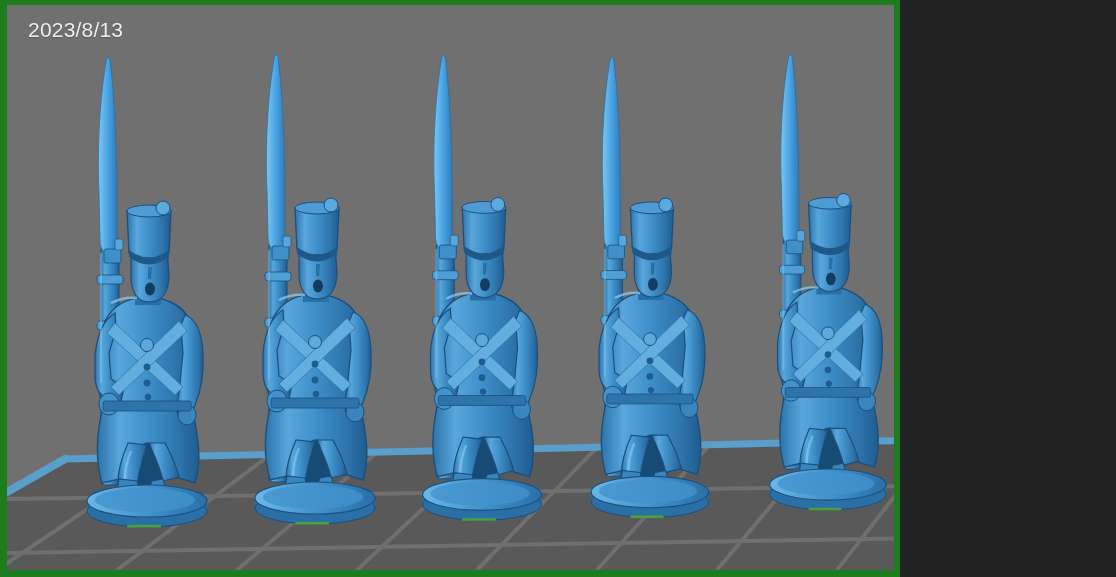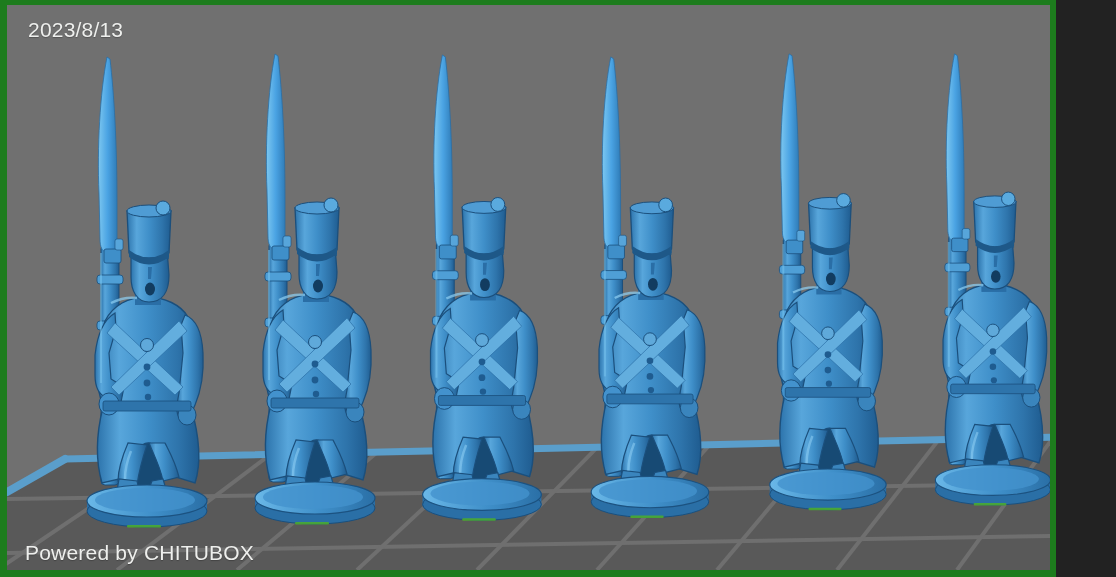--- a/index.html
+++ b/index.html
@@ -1,18 +1,18 @@
 <!DOCTYPE html>
 <html><head>
 <meta charset="utf-8">
 <style>
   html,body{margin:0;padding:0;background:#222;}
   .frame{
     position:relative;
-    width:1056px;height:577px;
+    width:900px;height:577px;
     box-sizing:border-box;
     border-style:solid;
     border-color:#1d7c1d;
     border-width:5px 6px 7px 7px;
     background:#707070;
     overflow:hidden;
     font-family:"Liberation Sans", sans-serif;
   }
   .viewport{
     position:absolute;inset:0;
@@ -165,15 +165,14 @@
         </g>
       <g transform="translate(722,45) scale(0.97)">
           <use href="#soldier"></use>
         </g>
       <g transform="translate(888,45) scale(0.96)">
           <use href="#soldier"></use>
         </g>
     </svg>
 
     <div class="overlay-text date-label">2023/8/13</div>
-    <div class="overlay-text watermark">Powered by CHITUBOX</div>
   </div>
 </div>
 
 </body></html>

